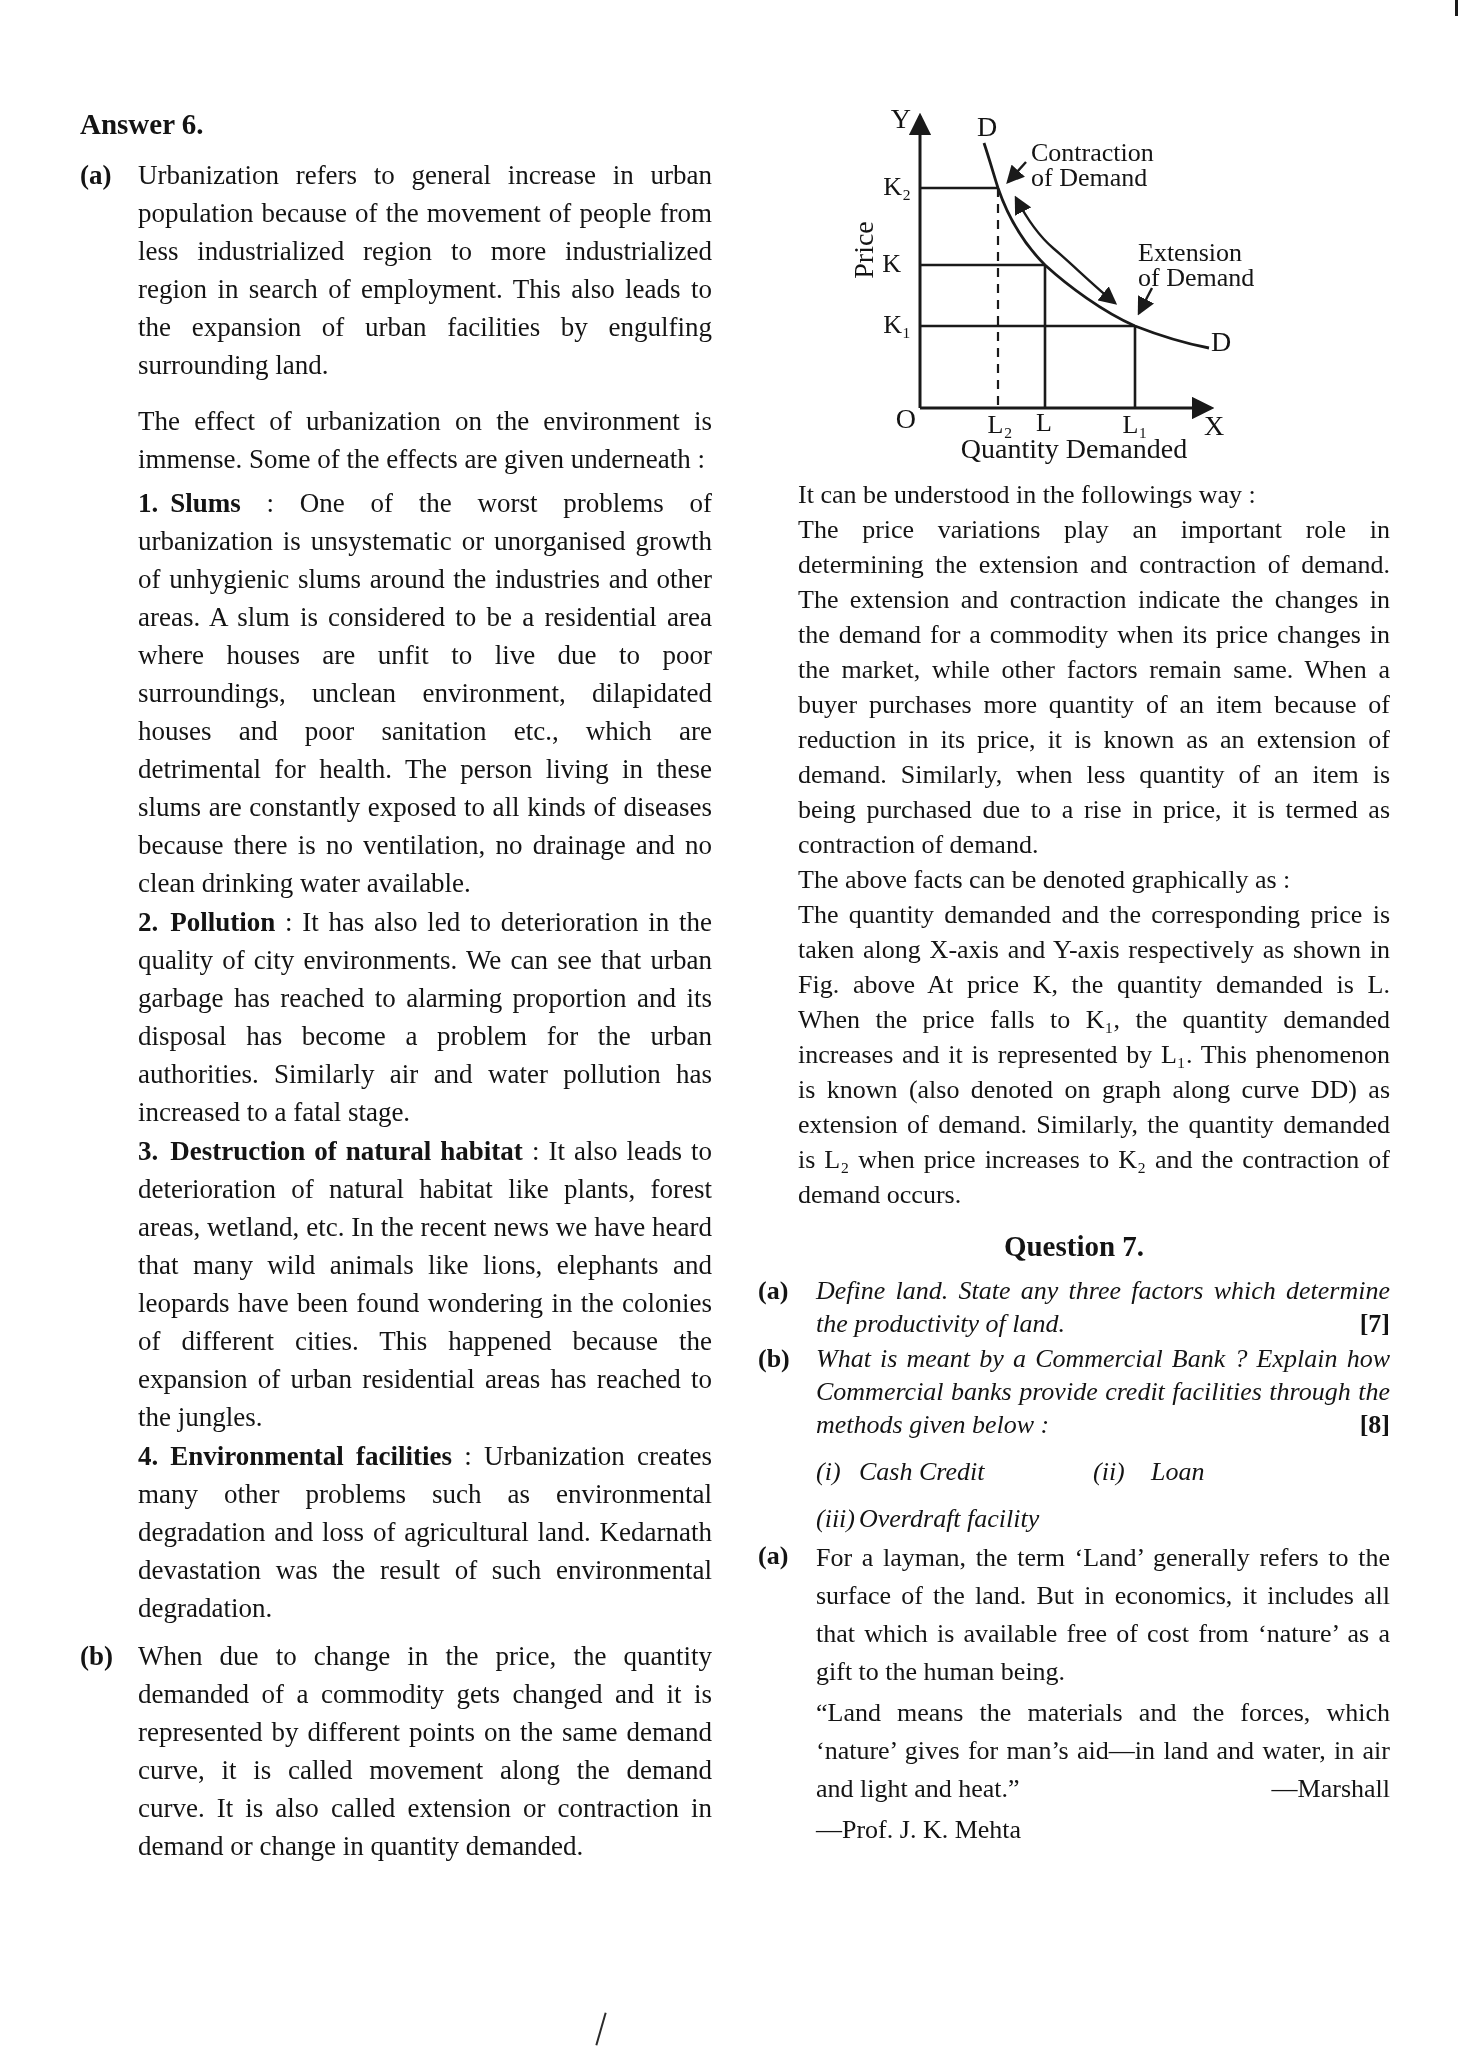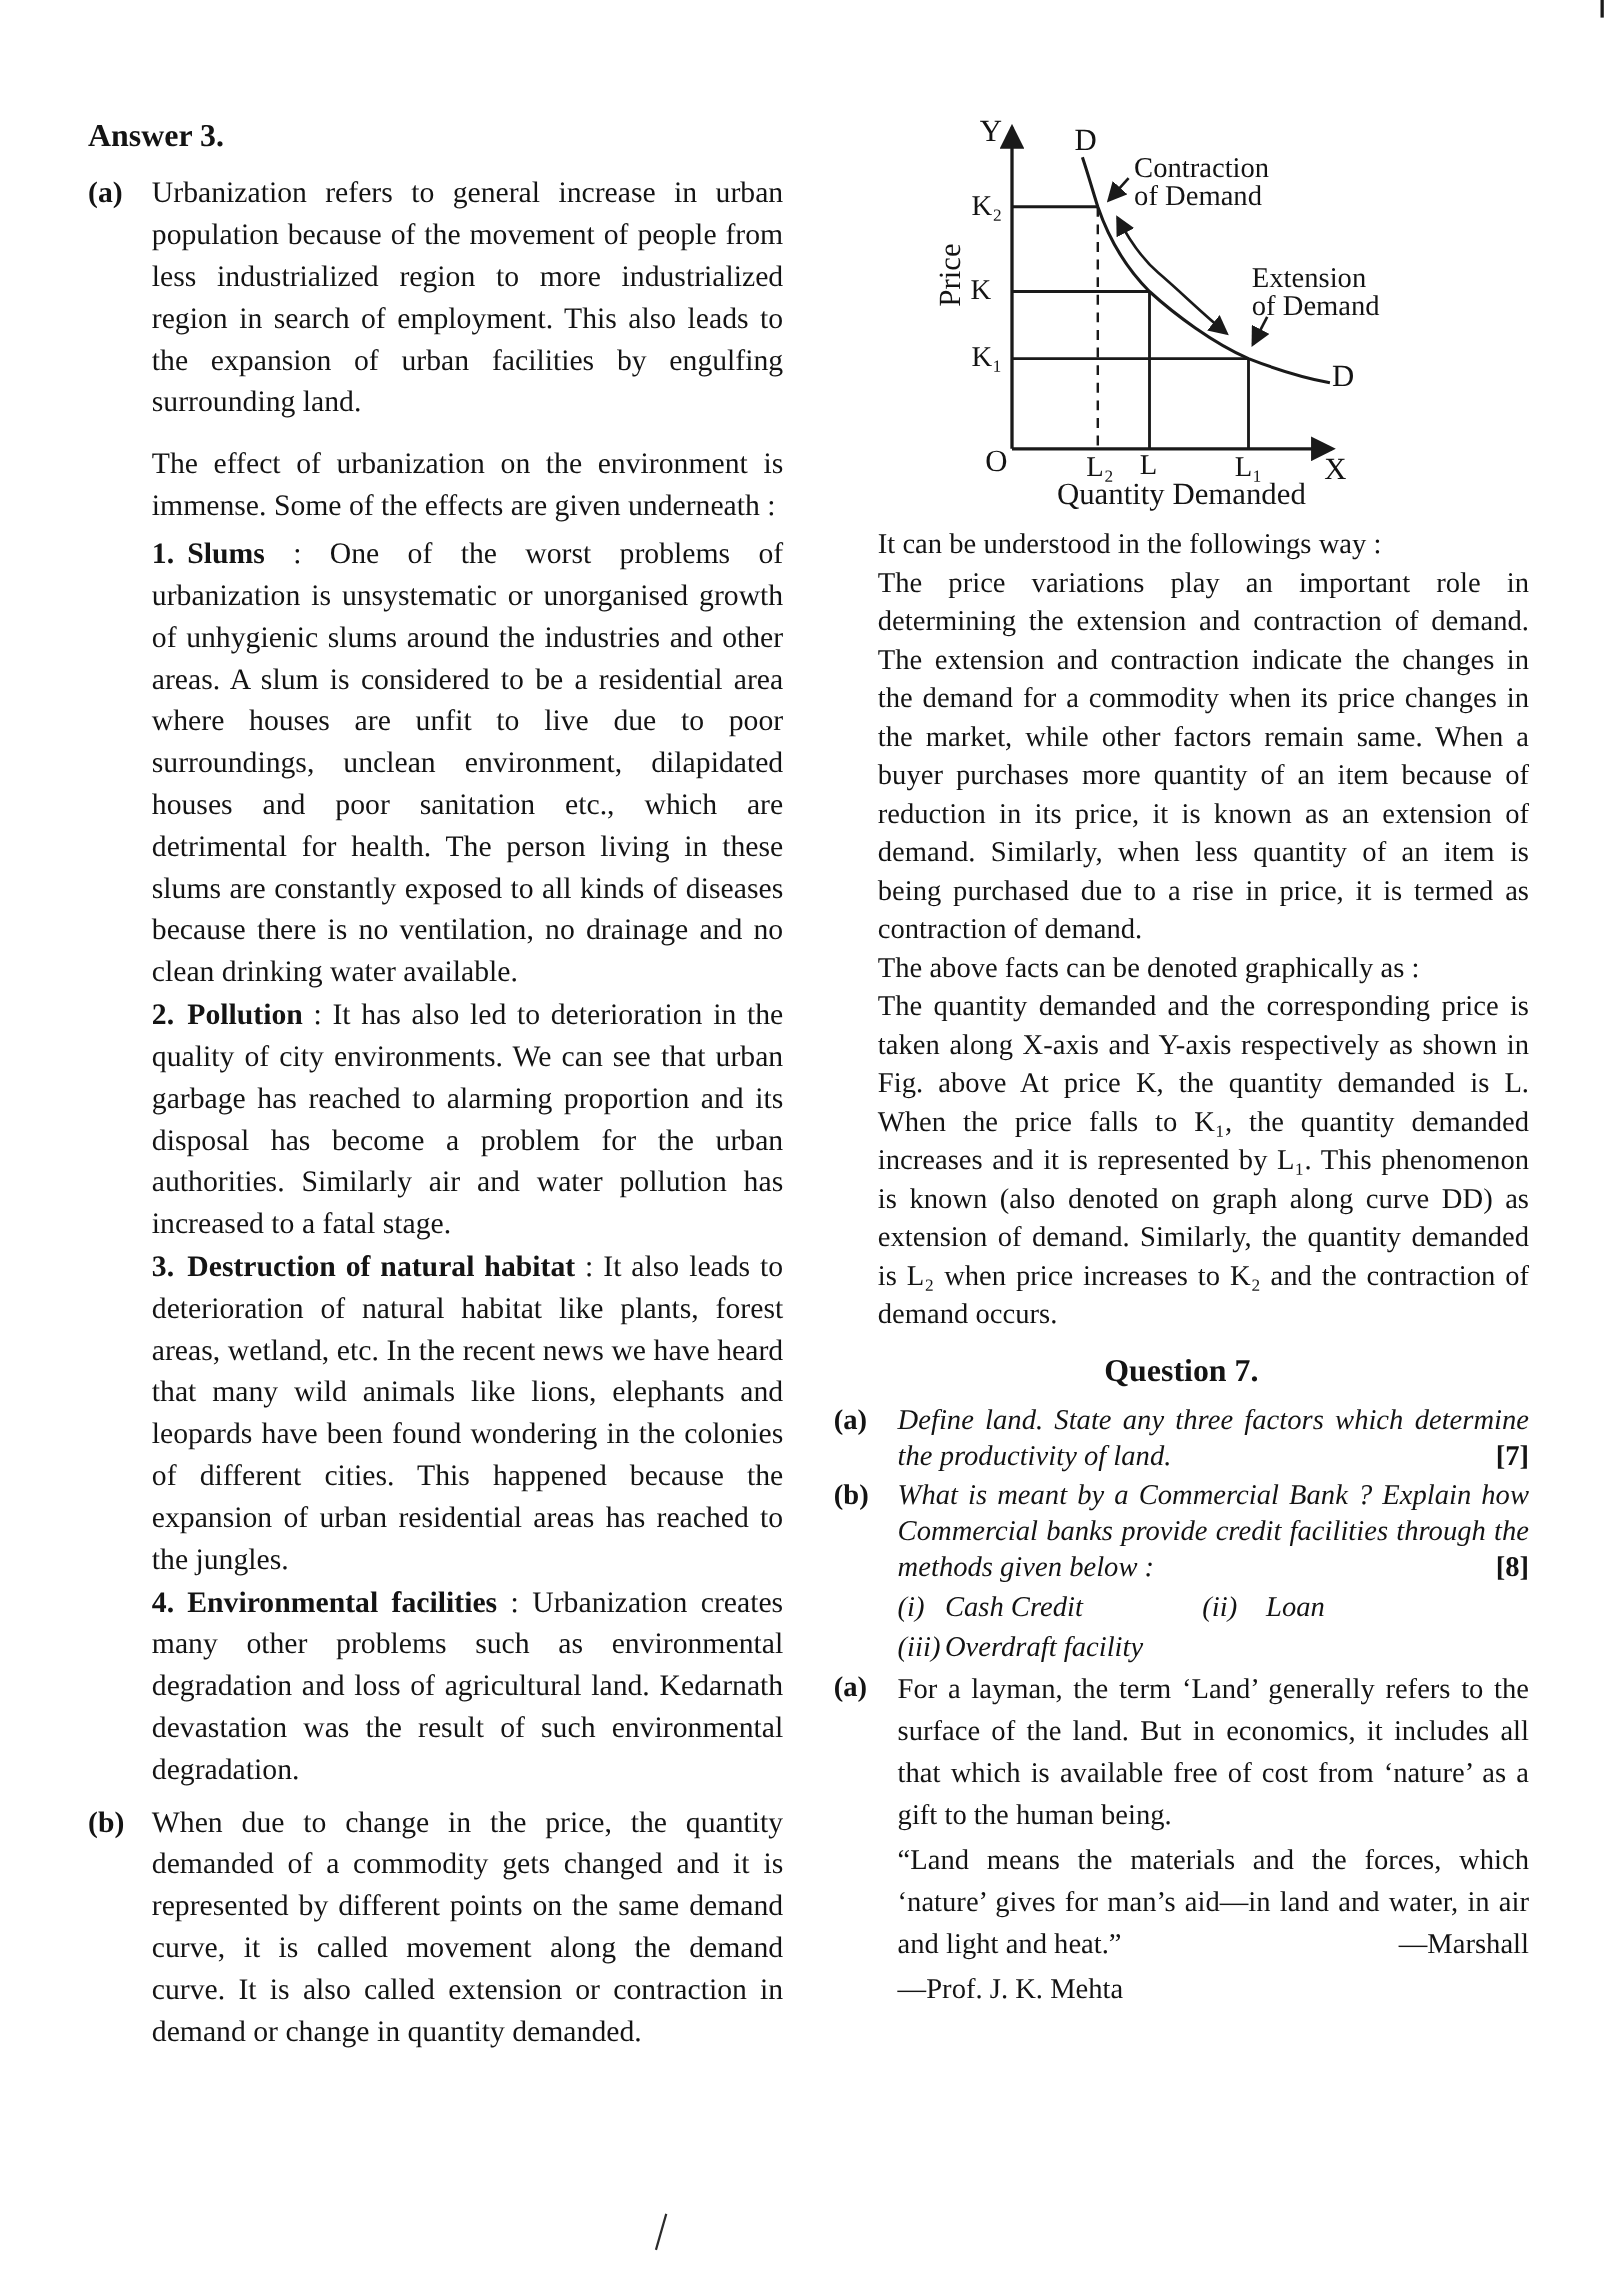--- a/index.html
+++ b/index.html
@@ -23,21 +23,21 @@
   #left-col .hang.bpara{margin-top:10px;}
   
   #right-col{position:absolute;left:758px;top:96px;width:632px;font-size:26px;line-height:35px;}
   #right-col h2{margin:14px 0 8px 0;text-align:center;}
   .fig{margin:2px 0 4px 95px;}
   .fig svg{display:block;}
   .rplain{margin:0 0 0 40px;text-align:justify;}
   .q{font-style:italic;line-height:33px;margin-bottom:2px;}
   .q .lbl{font-style:normal;}
   .marks{float:right;font-style:normal;font-weight:700;}
-  .q-row{text-align:left;margin-top:3px;}
+  .q-row{text-align:left;margin-top:14px;}
   .ql{display:inline-block;}
   .w1{width:43px;}
   .w2{display:inline-block;width:234px;}
   .w3{display:inline-block;width:58px;}
   .ql3{margin-right:4px;}
   .ans7{line-height:38px;}
   .ans7 .body p{margin:2px 0 3px 0;text-align:justify;}
   .tr{text-align:left;}
   
   .axis{stroke:#1a1a1a;stroke-width:3;fill:none;}
@@ -48,21 +48,21 @@
   .t26{font:26px "Liberation Serif","DejaVu Serif",serif;fill:#141414;}
   .t28{font:28px "Liberation Serif","DejaVu Serif",serif;fill:#141414;}
   
   #artifact-slash{position:absolute;left:600px;top:2012px;width:2px;height:34px;background:#2b2b2b;transform:rotate(16deg);}
   #artifact-corner{position:absolute;right:0;top:0;width:3px;height:16px;background:#1a1a1a;}
 </style>
 </head>
 <body>
 
 <div id="left-col">
-  <h2>Answer 3.</h2>
+  <h2>Answer 6.</h2>
 
   <div class="hang">
     <span class="lbl">(a)</span>
     <div class="body">Urbanization refers to general increase in urban population because of the movement of people from less industrialized region to more industrialized region in search of employment. This also leads to the expansion of urban facilities by engulfing surrounding land.</div>
   </div>
 
   <p class="plain">The effect of urbanization on the environment is immense. Some of the effects are given underneath :</p>
 
   <p class="item"><span class="b num">1.</span><span class="b">Slums</span><span> : One of the worst problems of urbanization is unsystematic or unorganised growth of unhygienic slums around the industries and other areas. A slum is considered to be a residential area where houses are unfit to live due to poor surroundings, unclean environment, dilapidated houses and poor sanitation etc., which are detrimental for health. The person living in these slums are constantly exposed to all kinds of diseases because there is no ventilation, no drainage and no clean drinking water available.</span></p>
 

